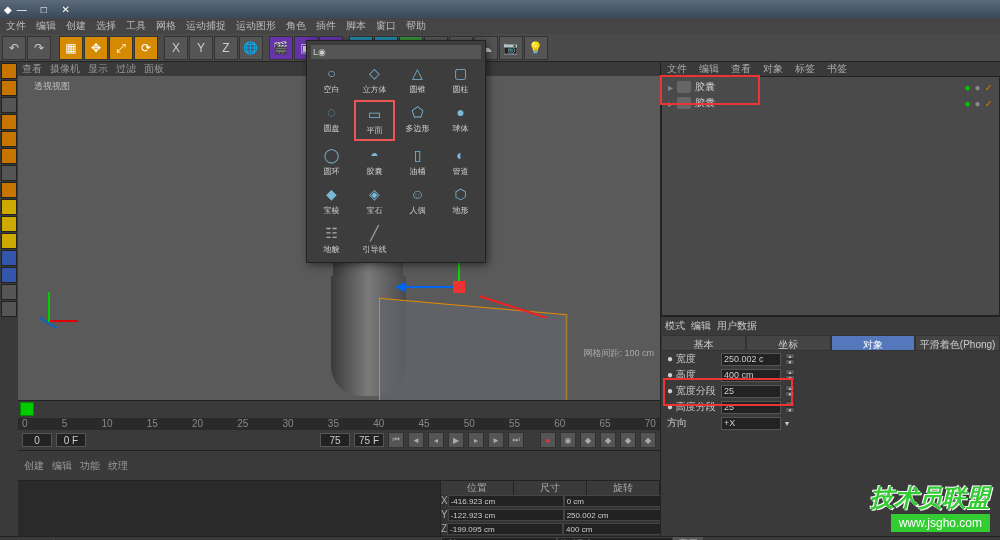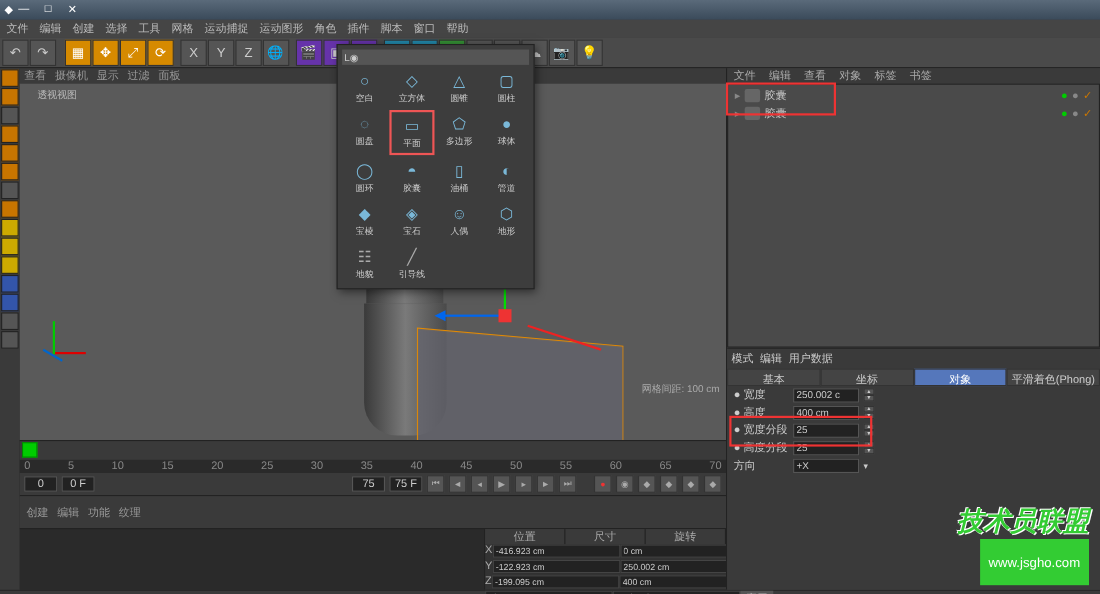--- a/index.html
+++ b/index.html
@@ -80,21 +80,21 @@
 .attr-tabs span{flex:1;text-align:center;padding:2px 0;background:#444;border:1px solid #333;cursor:pointer}
 .attr-tabs span.active{background:#5577bb;color:#fff}
 .attr-section{padding:2px 4px;background:#333;border-top:1px solid #222}
 .attr-row{display:flex;align-items:center;padding:1px 6px;gap:4px}
 .attr-row label{width:50px}
 .attr-row input{width:60px;background:#222;border:1px solid #555;color:#ccc;height:13px;font-size:9px;padding:0 2px}
 .attr-row .spin{width:10px;display:flex;flex-direction:column}
 .attr-row .spin b{height:6px;background:#555;border:1px solid #333;font-size:5px;line-height:4px;text-align:center;cursor:pointer}
 .logo-overlay{position:absolute;right:10px;bottom:8px;text-align:right;z-index:50}
 .logo-overlay .l1{color:#3c3;font-size:24px;font-weight:bold;font-style:italic;text-shadow:1px 1px 0 #fff,-1px -1px 0 #fff}
-.logo-overlay .l2{background:#3c3;color:#fff;padding:14px 8px;font-size:12px;display:inline-block}
+.logo-overlay .l2{background:#3c3;color:#fff;padding:2px 8px;font-size:12px;display:inline-block}
 .statusbar{height:16px;background:#3a3a3a;color:#aaa;padding:0 6px;display:flex;align-items:center;font-size:9px;border-top:1px solid #222}
 </style>
 </head>
 <body>
 
 <div class="titlebar">
   <span>◆</span>
   <div class="wc">
     <span>—</span>
     <span>□</span>

